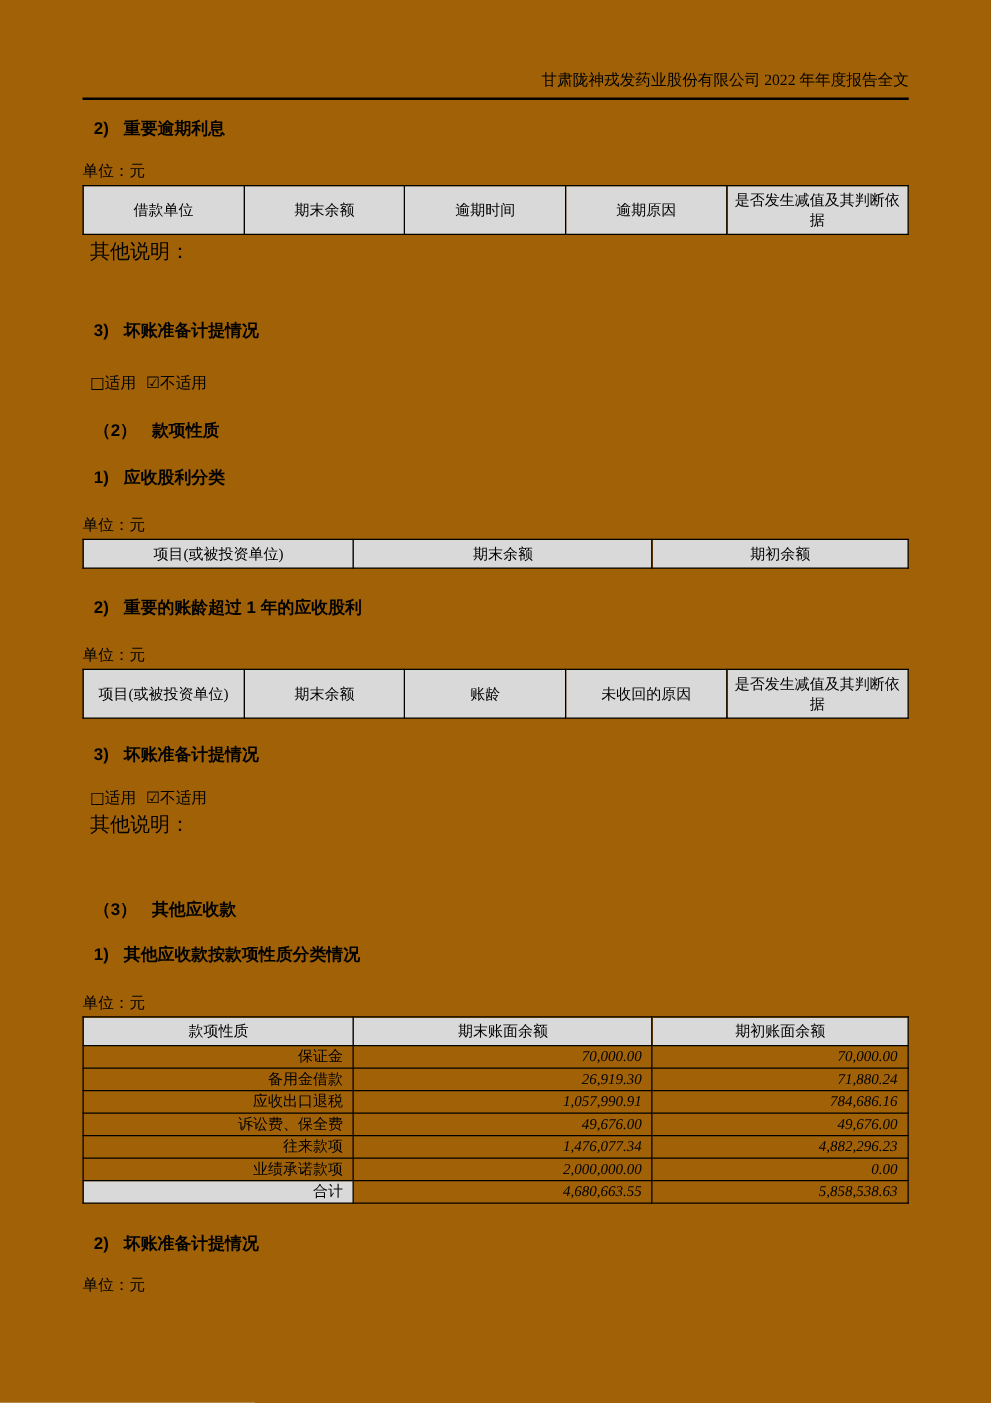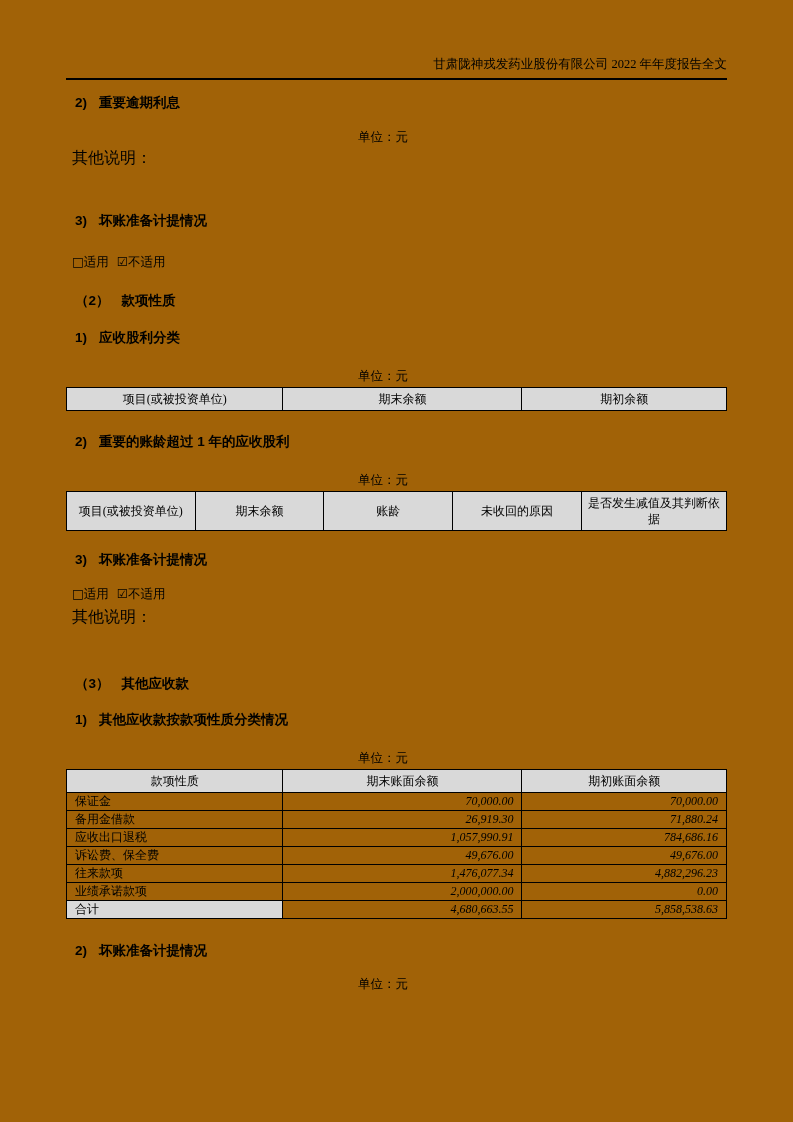--- a/index.html
+++ b/index.html
@@ -25,21 +25,21 @@
     align-items: baseline;
     font-family: "Liberation Sans", "DejaVu Sans", sans-serif;
     font-weight: bold;
     font-size: 13.5px;
     line-height: 17px;
     padding-left: 9px;
   }
   .heading .num { margin-right: 12px; white-space: nowrap; }
 
   .unit-label {
-    text-align: center;
+    text-align: left;
     font-size: 12.5px;
     line-height: 14px;
     padding-right: 27px;
   }
 
   .body-line { font-size: 16px; line-height: 14px; padding-left: 6px; }
 
   .checkbox-line { font-size: 12.5px; line-height: 15px; padding-left: 6px; }
   .checkbox-glyph { font-family: "DejaVu Sans", sans-serif; font-size: 12.5px; }
   .cb-gap { display: inline-block; width: 8px; }
@@ -52,21 +52,21 @@
   }
   table.doc-table th, table.doc-table td { border: 1px solid #000; overflow: hidden; }
   table.doc-table th {
     background: #d9d9d9;
     font-weight: normal;
     text-align: center;
     padding: 3px 2px;
     line-height: 16px;
   }
   table.doc-table td { padding: 1px 8px; line-height: 15px; }
-  td.name-cell { text-align: left; }
+  td.name-cell { text-align: right; }
   td.num-cell { text-align: right; font-style: italic; }
   td.total-name { background: #d9d9d9; }
 
   
   .col-5a { width: 19.5%; } .col-5b { width: 22%; }
   .col-3a { width: 32.8%; } .col-3b { width: 36.2%; } .col-3c { width: 31%; }
 
   
   .mt-rule-h1   { margin-top: 14px; }
   .mt-h1-unit   { margin-top: 19px; }
@@ -100,20 +100,38 @@
     <div class="doc-header">甘肃陇神戎发药业股份有限公司 2022 年年度报告全文</div>
     <div class="header-rule"></div>
 
     <div class="heading mt-rule-h1">
       <span class="num">2)</span>
       <span>重要逾期利息</span>
     </div>
 
     <div class="unit-label mt-h1-unit">单位：元</div>
 
+    <table class="doc-table mt-unit-tbl">
+      <colgroup>
+        <col class="col-5a">
+          <col class="col-5a">
+          <col class="col-5a">
+          <col class="col-5a">
+          <col class="col-5b">
+      </colgroup>
+      <tbody>
+          <tr>
+        <th>借款单位</th>
+        <th>期末余额</th>
+        <th>逾期时间</th>
+        <th>逾期原因</th>
+        <th>是否发生减值及其判断依据</th>
+      </tr>
+    </tbody>
+      </table>
 
     <div class="body-line mt-tbl-notes">其他说明：</div>
 
     <div class="heading mt-notes-h2">
       <span class="num">3)</span>
       <span>坏账准备计提情况</span>
     </div>
 
     <div class="checkbox-line mt-h2-cb">
       <span class="checkbox-glyph">□</span><span>适用</span><span class="cb-gap"></span><span class="checkbox-glyph">☑</span><span>不适用</span>

